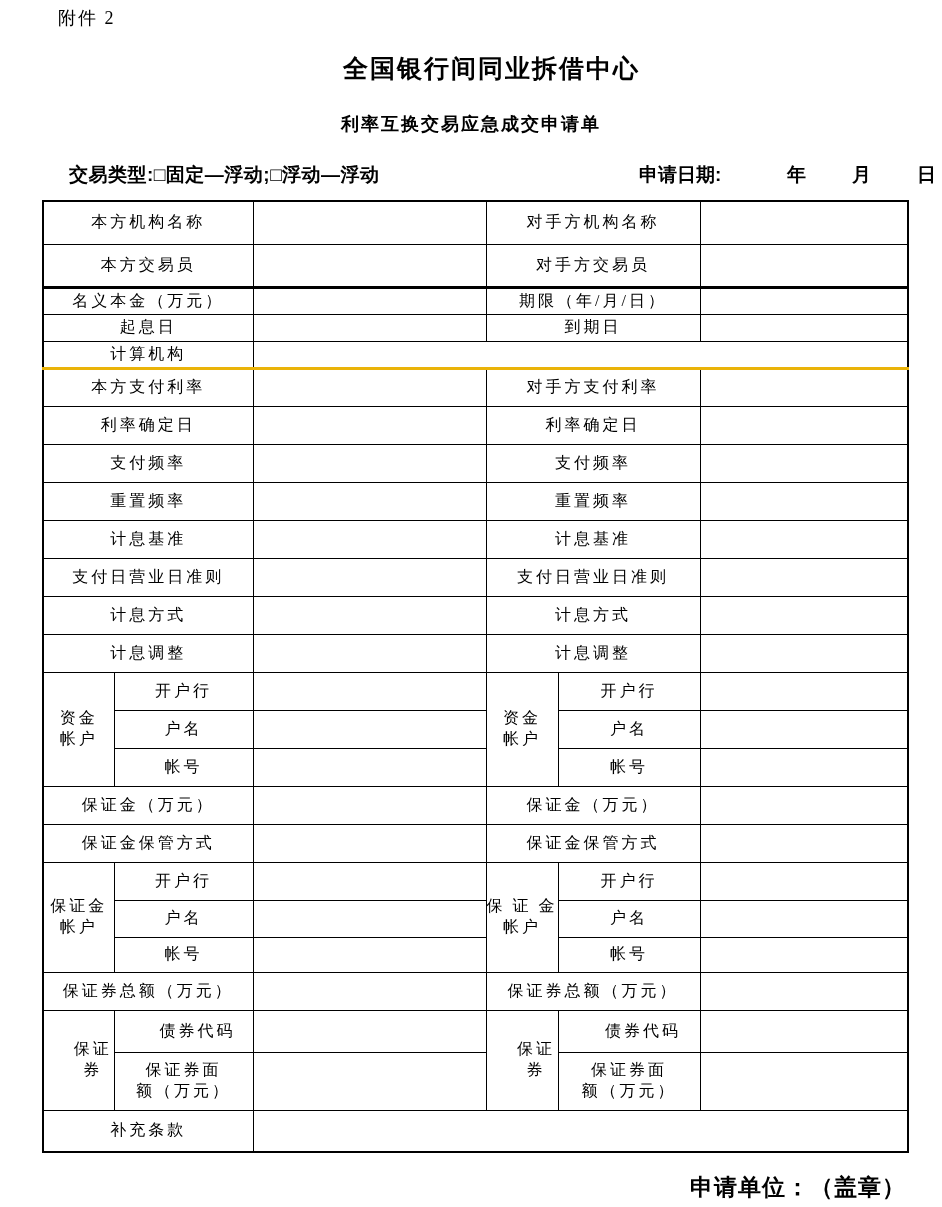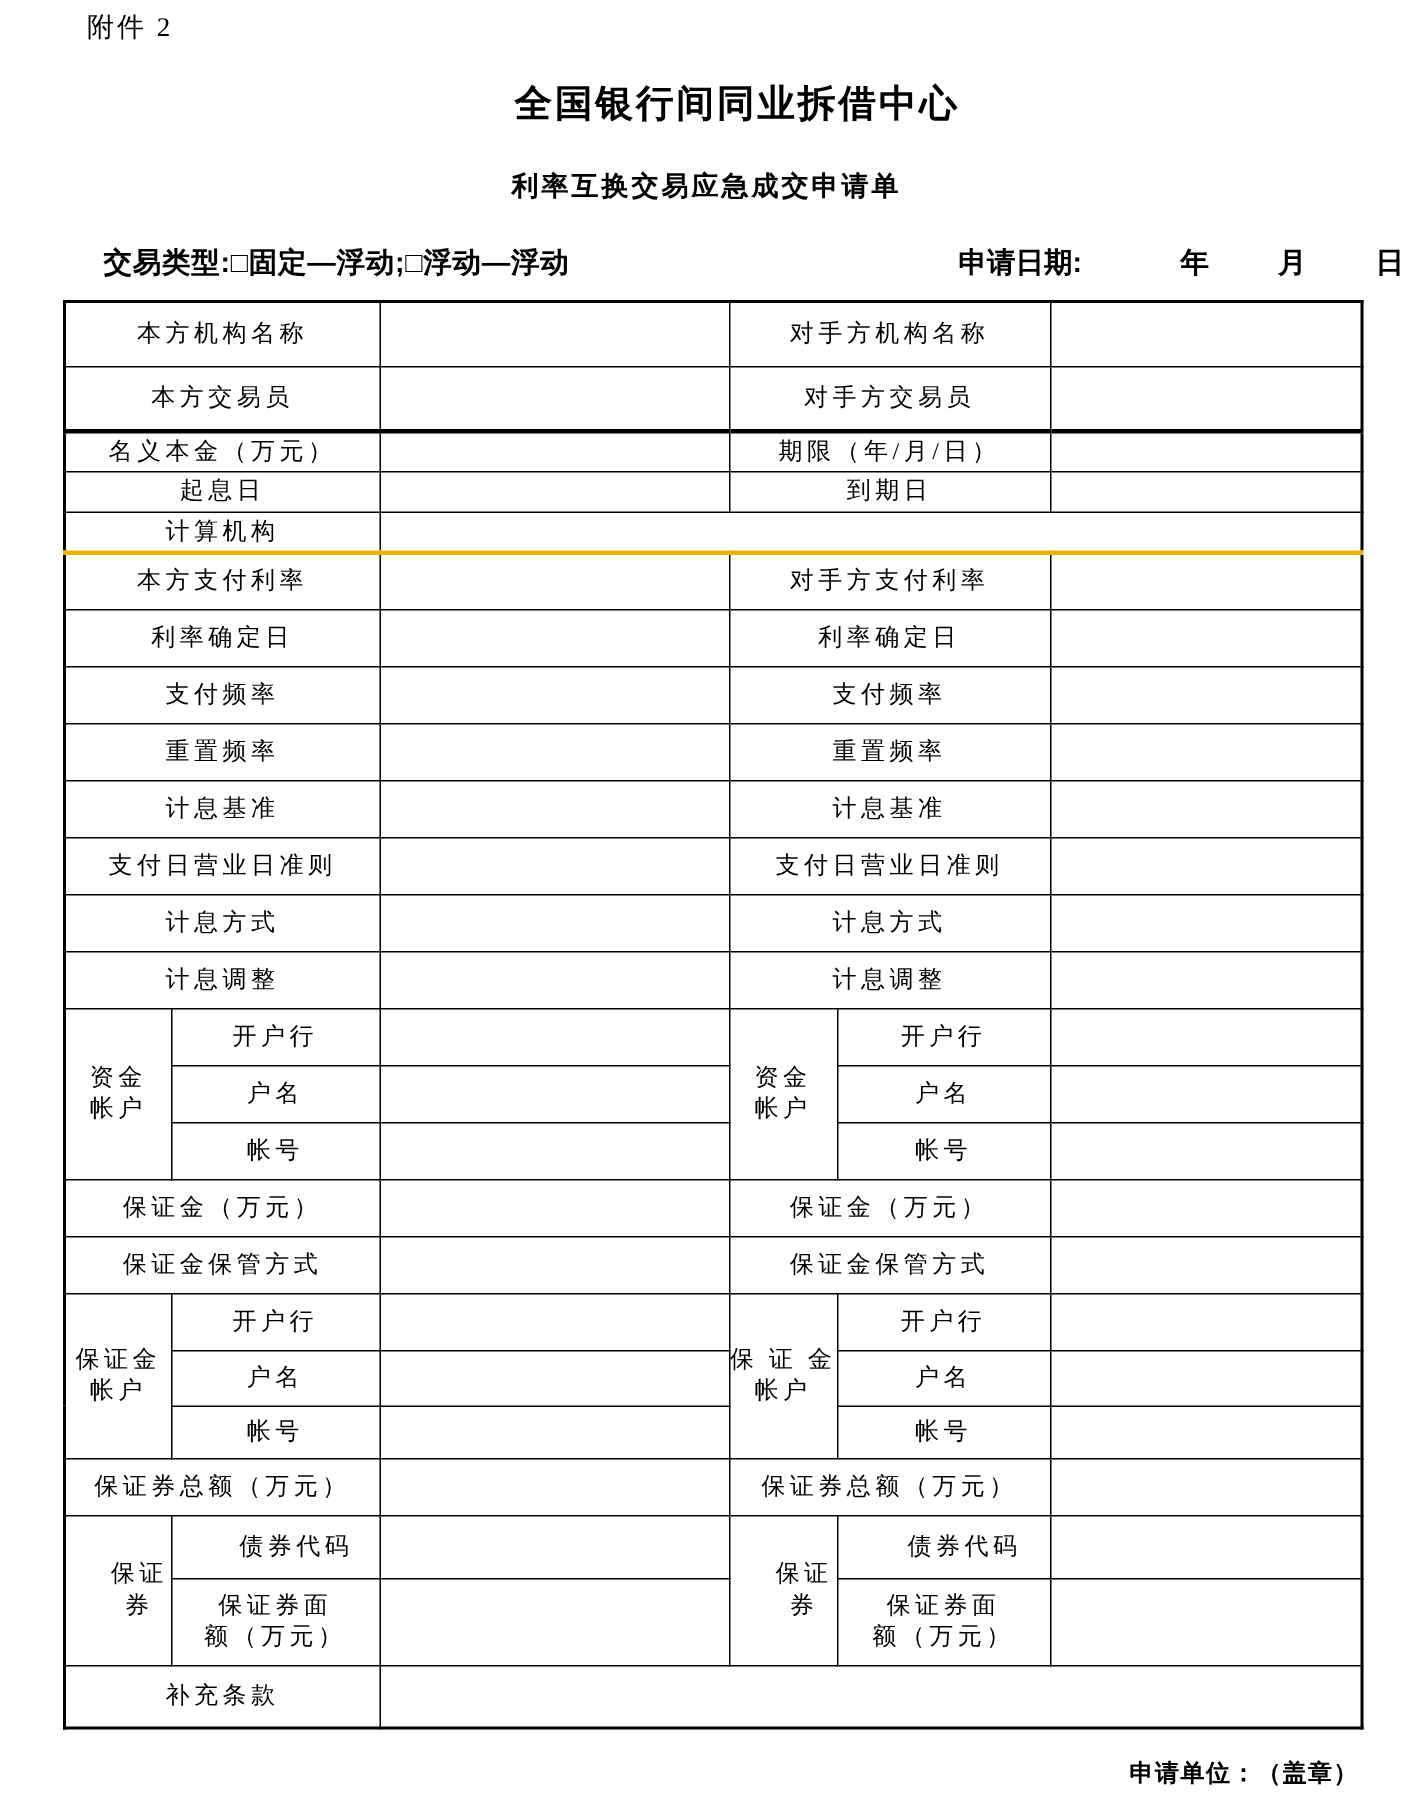--- a/index.html
+++ b/index.html
@@ -64,21 +64,21 @@
   tr.h25 td { height:42px; }
 
   tr.box-top td    { border-top:3px solid #000; }
   tr.box-bottom td { border-bottom:3px solid #eab308; }
   td.box-left  { border-left:3px solid #000;margin-top:21px; }
   td.box-right { border-right:3px solid #000; }
 
   .footer-sign {
     position:absolute; right:36px; top:1172px;
     font-family:"Liberation Sans", sans-serif;
-    font-weight:bold; font-size:16px; letter-spacing:1px;
+    font-weight:bold; font-size:23px; letter-spacing:1px;
   }
 </style>
 </head>
 <body>
 
 <div class="attachment">附件 2</div>
 <div class="title">全国银行间同业拆借中心</div>
 <div class="subtitle">利率互换交易应急成交申请单</div>
 
 <div class="metaline">

